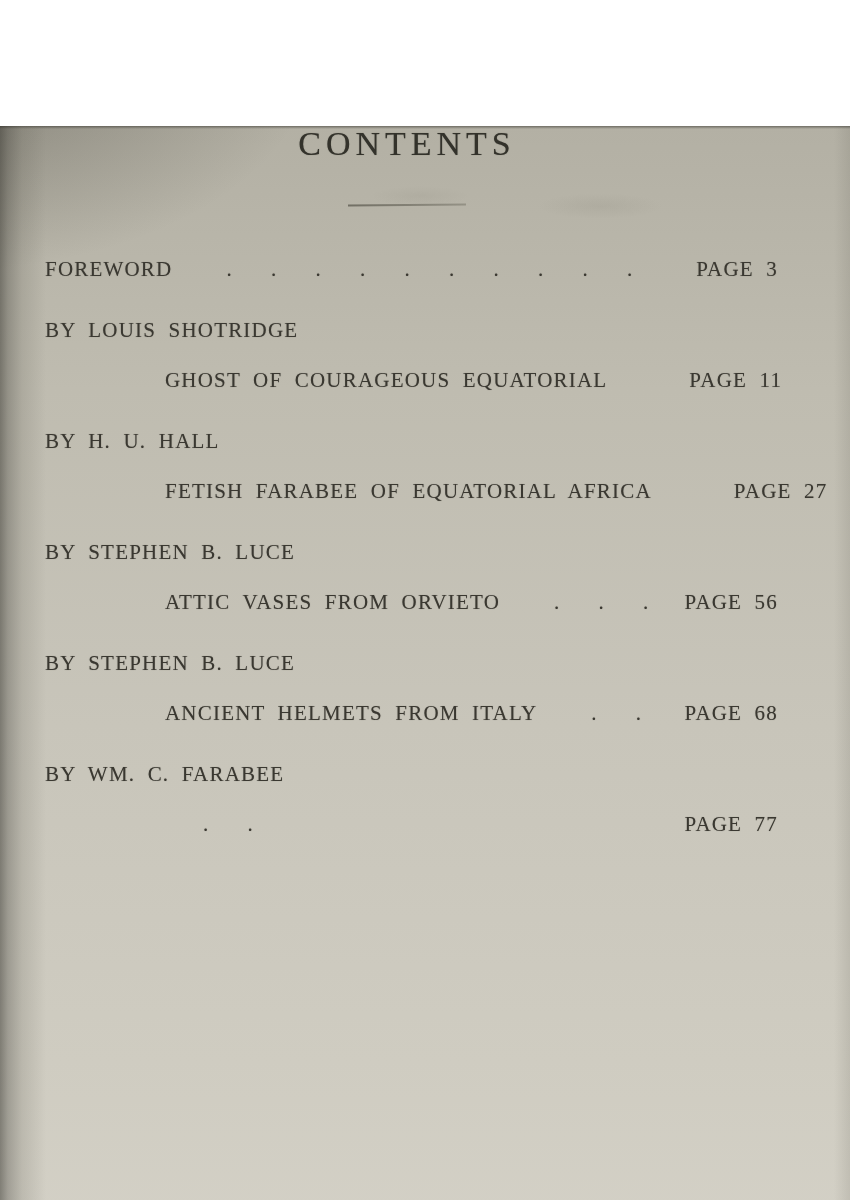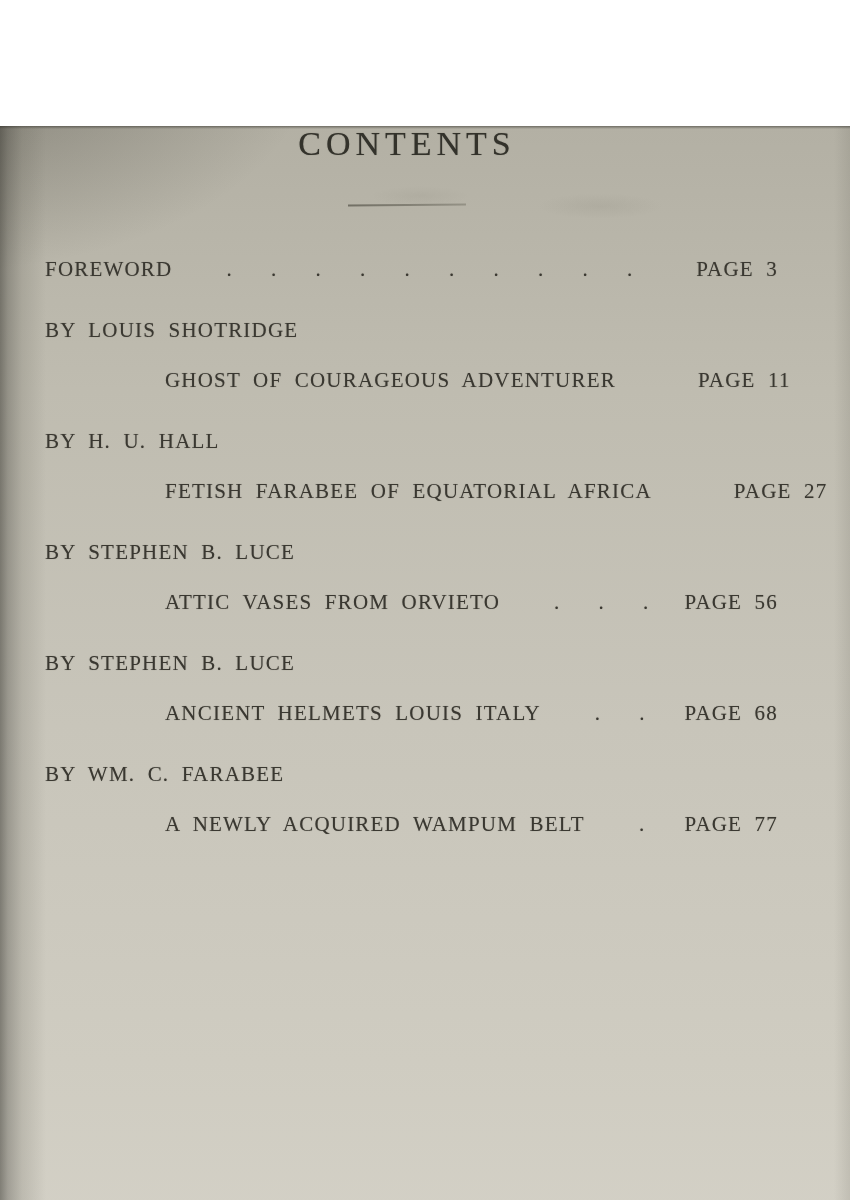--- a/index.html
+++ b/index.html
@@ -84,21 +84,21 @@
 
     <div class="row foreword-row">
       <span class="t">FOREWORD</span>
       <span class="dots">. . . . . . . . . .</span>
       <span class="pg">PAGE 3</span>
     </div>
 
     <div class="entry">
       <div class="author">BY LOUIS SHOTRIDGE</div>
       <div class="row">
-        <span class="t">GHOST OF COURAGEOUS ADVENTURER</span>
+        <span class="t">GHOST OF COURAGEOUS EQUATORIAL</span>
         <span class="dots">. .</span>
         <span class="pg">PAGE 11</span>
       </div>
     </div>
 
     <div class="entry">
       <div class="author">BY H. U. HALL</div>
       <div class="row">
         <span class="t">FETISH FARABEE OF EQUATORIAL AFRICA</span>
         <span class="dots">.</span>
@@ -111,29 +111,28 @@
       <div class="row">
         <span class="t">ATTIC VASES FROM ORVIETO</span>
         <span class="dots">. . .</span>
         <span class="pg">PAGE 56</span>
       </div>
     </div>
 
     <div class="entry">
       <div class="author">BY STEPHEN B. LUCE</div>
       <div class="row">
-        <span class="t">ANCIENT HELMETS LOUIS ITALY</span>
+        <span class="t">ANCIENT HELMETS FROM ITALY</span>
         <span class="dots">. . .</span>
         <span class="pg">PAGE 68</span>
       </div>
     </div>
 
     <div class="entry">
       <div class="author">BY WM. C. FARABEE</div>
       <div class="row">
-        <span class="t">A NEWLY ACQUIRED WAMPUM BELT</span>
         <span class="dots">. .</span>
         <span class="pg">PAGE 77</span>
       </div>
     </div>
 
   </div>
 </div>
 
 </body></html>

